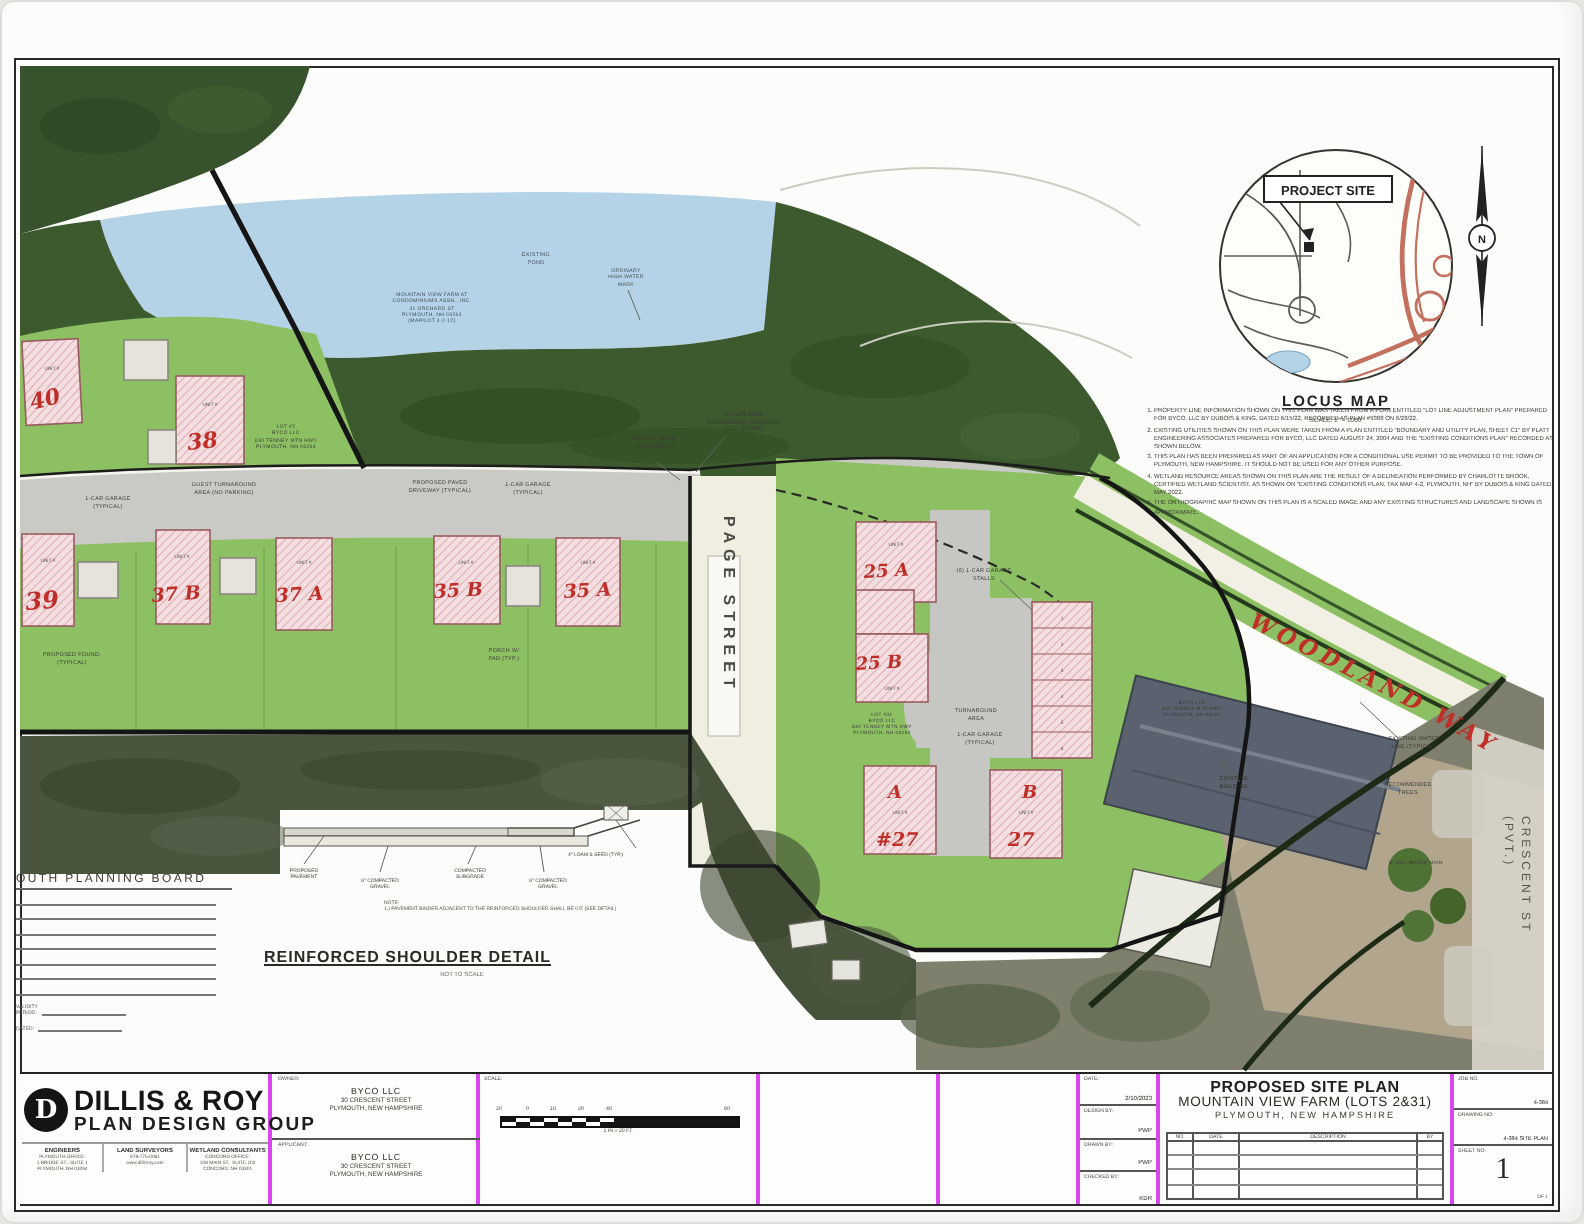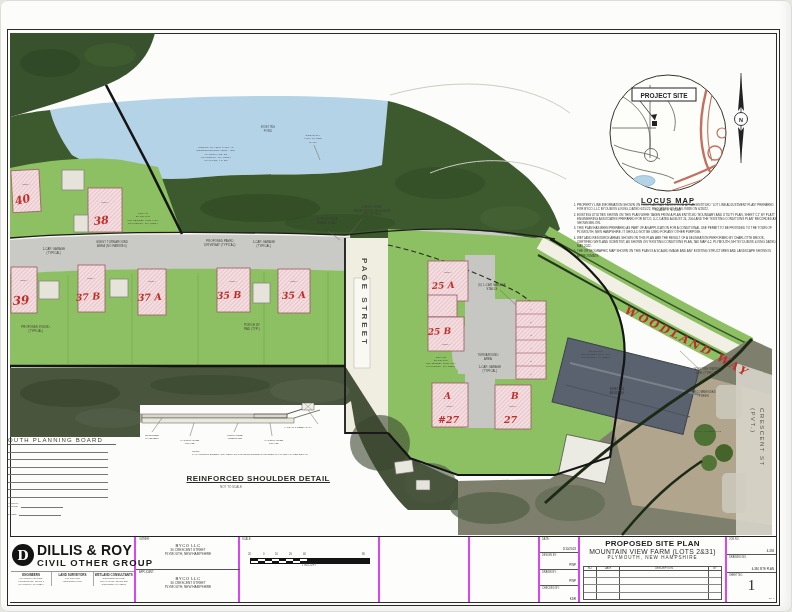--- a/index.html
+++ b/index.html
@@ -23,21 +23,21 @@
   #notes li{font-size:3px;line-height:1.35;color:#3a3a36;margin-bottom:1.5px;}
   
   #pboard{left:8px;top:437px;width:108px;}
   #pboard .hd{font-size:6px;letter-spacing:1.2px;color:#3c3c38;border-bottom:.5px solid #666;padding-bottom:1px;white-space:nowrap;}
   .sig{height:6.5px;border-bottom:.5px solid #777;width:100px;}
   .pb-sm{font-size:2.5px;color:#555;margin-top:4px;display:flex;gap:2px;align-items:flex-end;white-space:pre-line;}
   .pb-line{display:inline-block;width:42px;border-bottom:.5px solid #777;height:3px;}
   
   #sdetail{left:132px;top:402px;width:198px;height:106px;}
   #sdetail .lab{position:absolute;font-size:2.5px;line-height:1.25;color:#46463f;white-space:pre-line;text-align:center;}
-  #sd-title{position:absolute;left:0;top:72px;width:198px;text-align:right;font-size:8px;color:#2a2a26;text-decoration:underline;letter-spacing:.5px;font-weight:600;}
+  #sd-title{position:absolute;left:0;top:72px;width:198px;text-align:left;font-size:8px;color:#2a2a26;text-decoration:underline;letter-spacing:.5px;font-weight:600;}
   #sd-nts{position:absolute;left:0;top:83px;width:198px;text-align:center;font-size:3px;color:#66665f;}
   #sd-note{position:absolute;left:60px;top:48px;width:118px;font-size:2.5px;line-height:1.3;color:#55554e;white-space:pre-line;text-align:left;}
   
   #crescent{left:749px;top:408px;height:110px;writing-mode:vertical-rl;font-size:6px;letter-spacing:1.5px;color:#56564f;line-height:1.4;}
   #crescent span{display:block;}
   
   
   #tblock{left:10px;top:536px;width:766px;height:65px;border-top:1.5px solid #222;background:#fdfdfb;}
   .tb{position:absolute;top:0;height:65px;border-right:2px solid #d946ef;box-sizing:border-box;}
   #tb-logo{left:0;width:126px;}
@@ -457,21 +457,21 @@
 1.) PAVEMENT BINDER ADJACENT TO THE REINFORCED SHOULDER SHALL BE 0.5' (SEE DETAIL)</div>
     <div id="sd-title">REINFORCED SHOULDER DETAIL</div>
     <div id="sd-nts">NOT TO SCALE</div>
   </div>
 
   <div id="tblock" class="abs">
 
     <div class="tb" id="tb-logo">
       <div id="logo-emblem">D</div>
       <div id="logo-name">DILLIS &amp; ROY</div>
-      <div id="logo-tag">CIVIL OTHER GROUP</div>
+      <div id="logo-tag">PLAN DESIGN GROUP</div>
       <div id="logo-divs">
         <div class="ldiv">
           <div class="h">ENGINEERS</div>
           <div class="a">PLYMOUTH OFFICE:
 1 BRIDGE ST., SUITE 1
 PLYMOUTH, NH 03264</div>
         </div>
         <div class="ldiv">
           <div class="h">LAND SURVEYORS</div>
           <div class="a">978-775-0081

